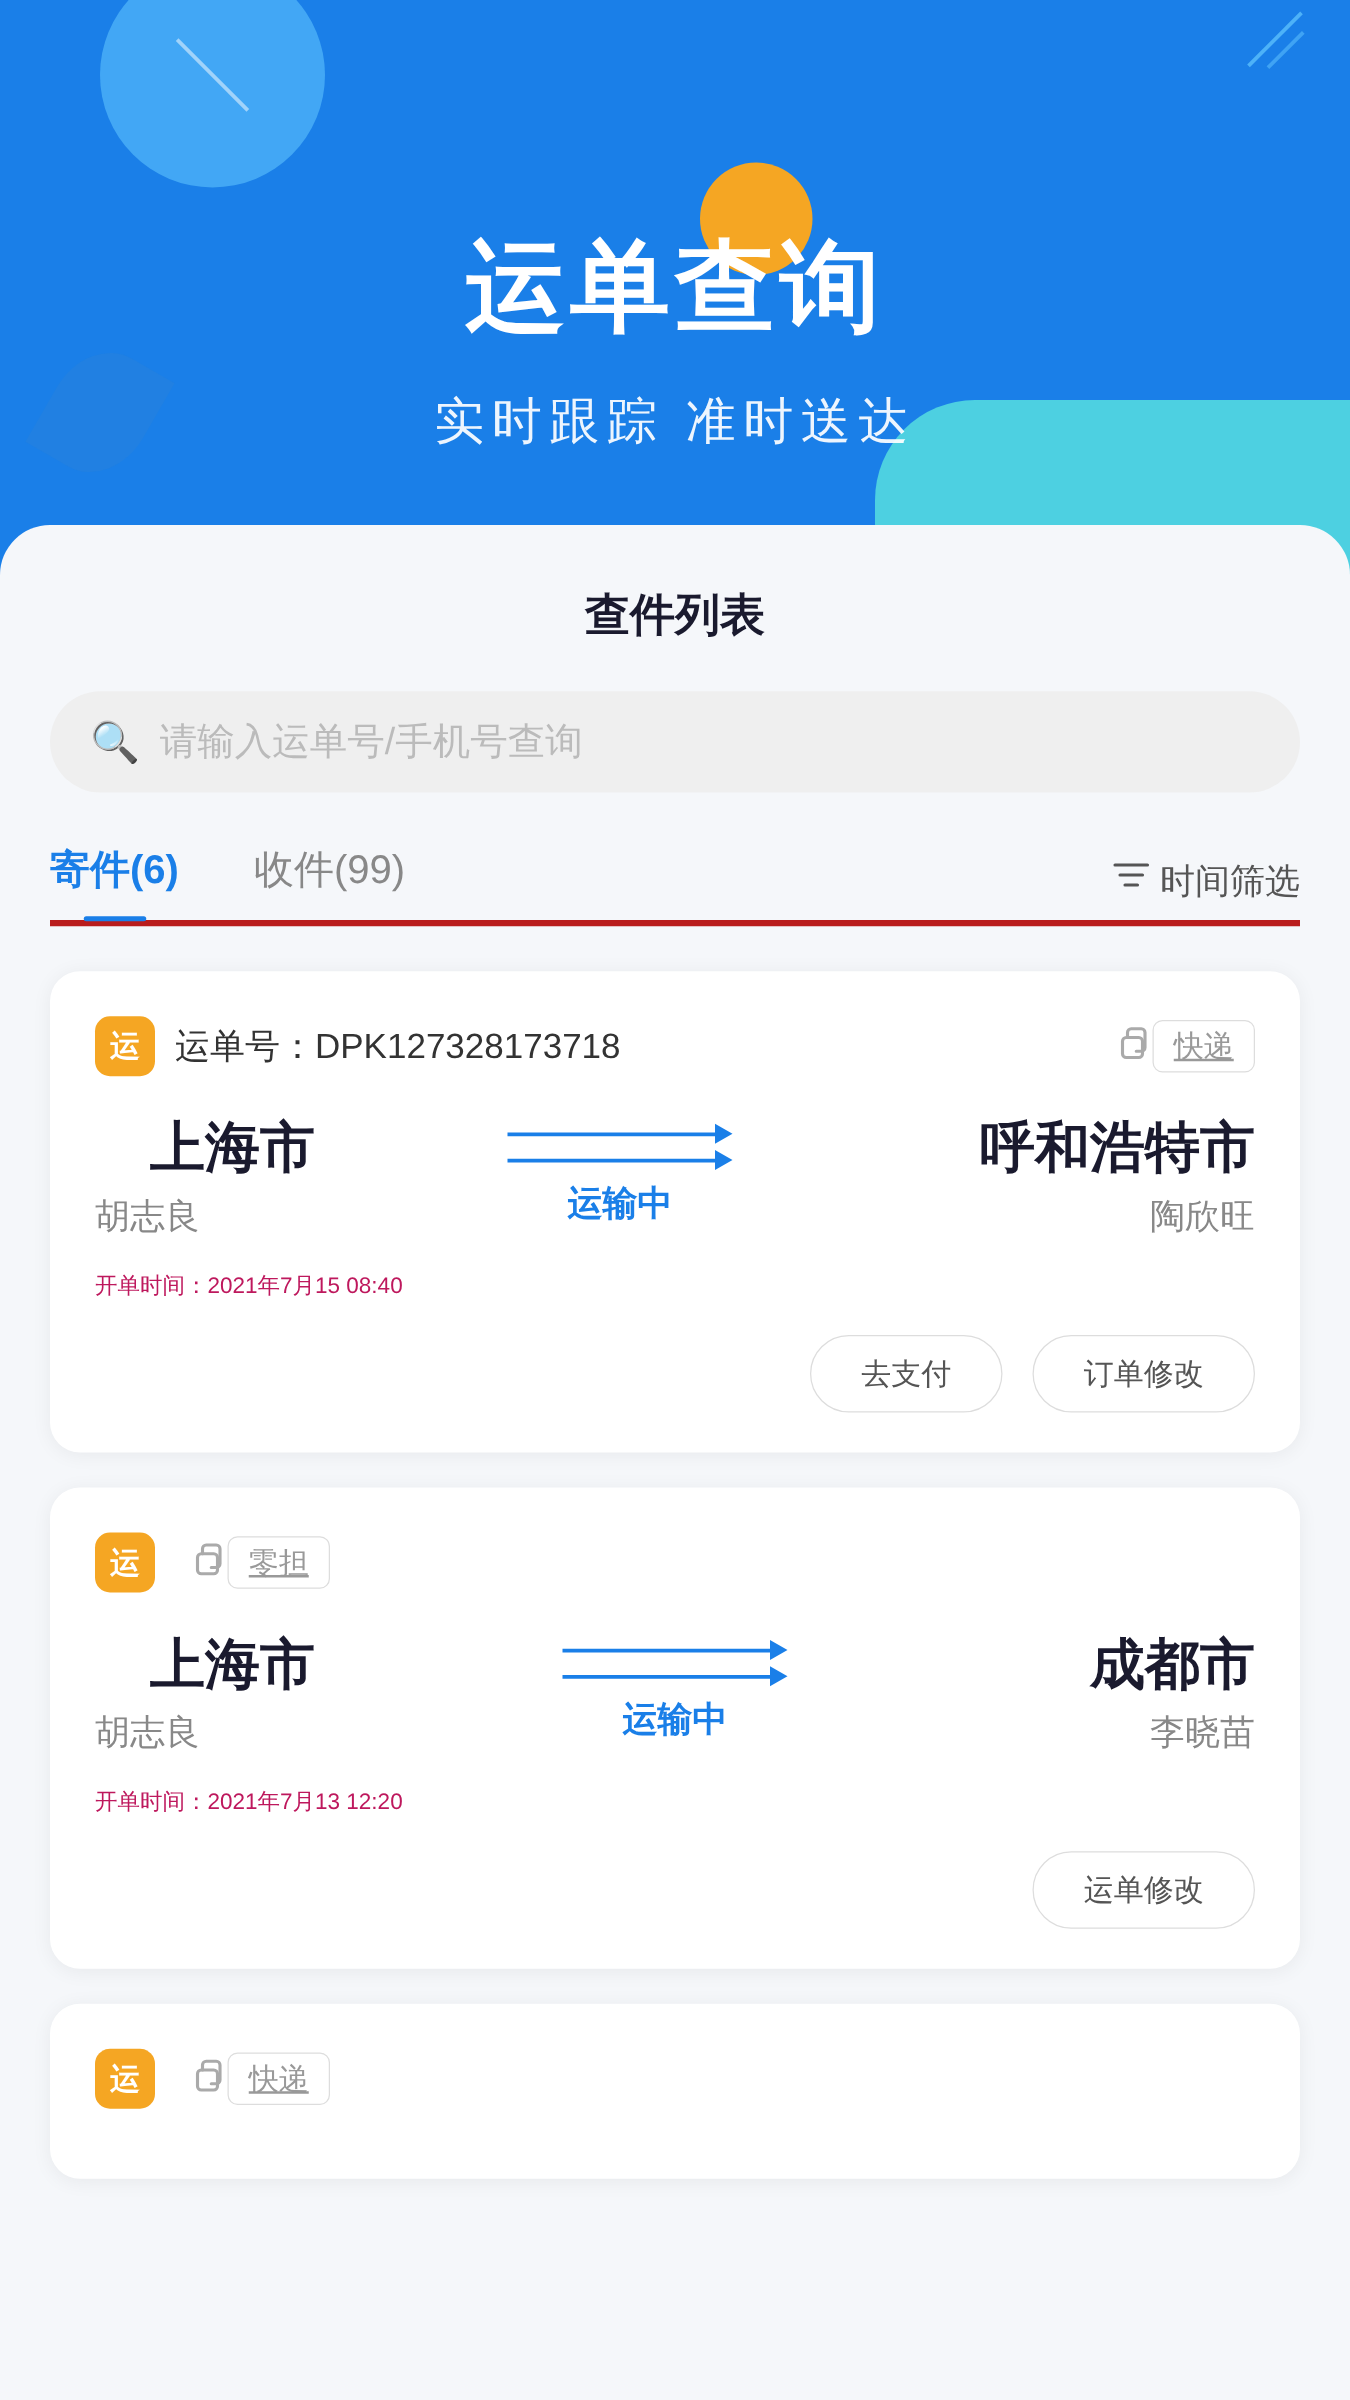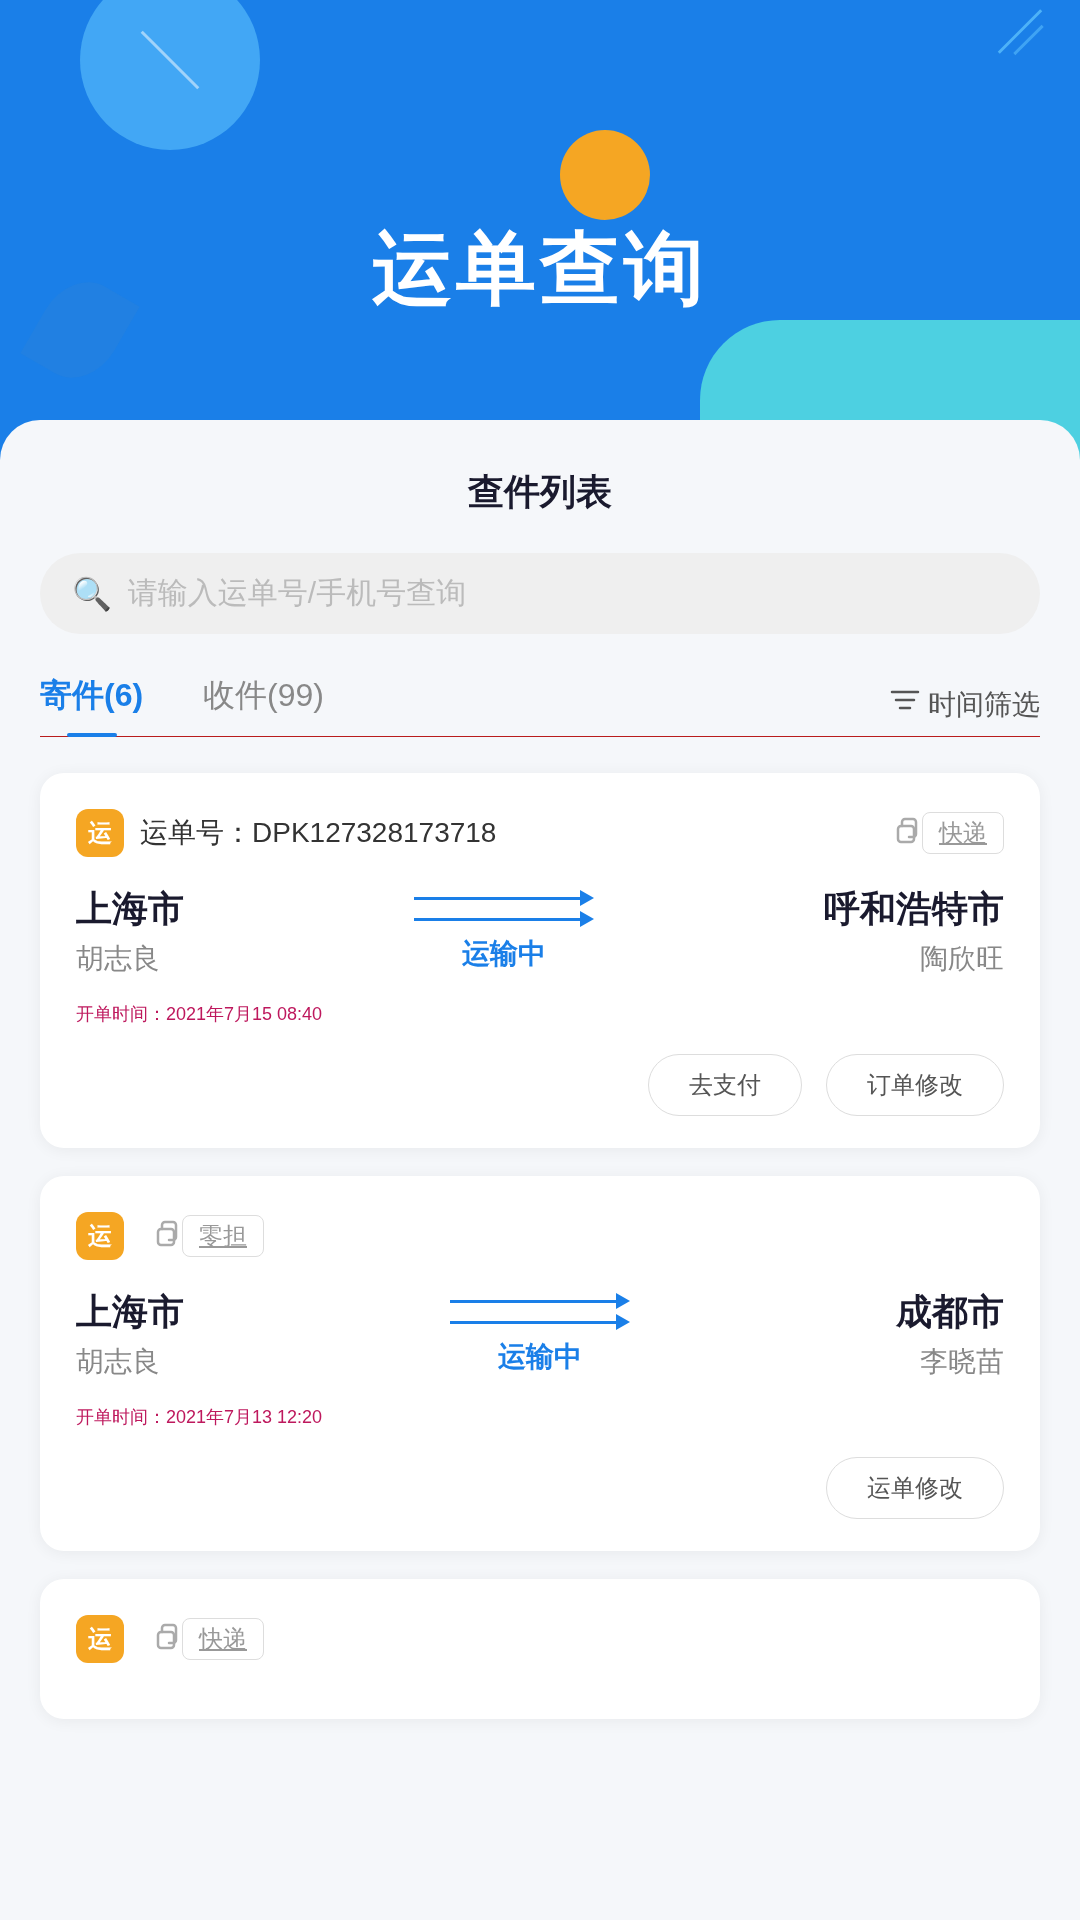--- a/index.html
+++ b/index.html
@@ -155,21 +155,21 @@
     .search-placeholder {
       font-size: 30px;
       color: #bbb;
     }
 
     
     .tabs {
       display: flex;
       align-items: center;
       margin-bottom: 36px;
-      border-bottom: 1px solid #b91c1c;
+      border-bottom: 5px solid #b91c1c;
     }
     .tab {
       flex: 0 0 auto;
       font-size: 32px;
       padding-bottom: 18px;
       margin-right: 60px;
       color: #888;
       position: relative;
       cursor: pointer;
     }
@@ -255,23 +255,24 @@
       justify-content: space-between;
       margin-bottom: 24px;
     }
     .city-block {
       text-align: left;
     }
     .city-block.right {
       text-align: right;
     }
     .city-name {
-      font-size: 36px;
+      font-size: 44px;
       font-weight: 700;
       color: #1a1a2e;
+      margin-left: 44px;
     }
     .person-name {
       font-size: 28px;
       color: #888;
       margin-top: 6px;
     }
     .route-middle {
       display: flex;
       flex-direction: column;
       align-items: center;
@@ -354,20 +355,21 @@
 <body>
 
 <div class="hero">
   <div class="deco-circle-tl"></div>
   <div class="deco-circle-yellow"></div>
   <div class="deco-line-tr"></div>
   <div class="deco-leaf-bl"></div>
   <div class="wave-bg"></div>
 
   <h1 class="hero-title">运单查询</h1>
+  <p class="hero-subtitle">实时跟踪 准时送达</p>
 </div>
 
 <div class="main-card">
 
   <div class="card-header">查件列表</div>
 
   <div class="search-bar">
     <span class="search-icon-wrap">🔍</span>
     <span class="search-placeholder">请输入运单号/手机号查询</span>
   </div>

